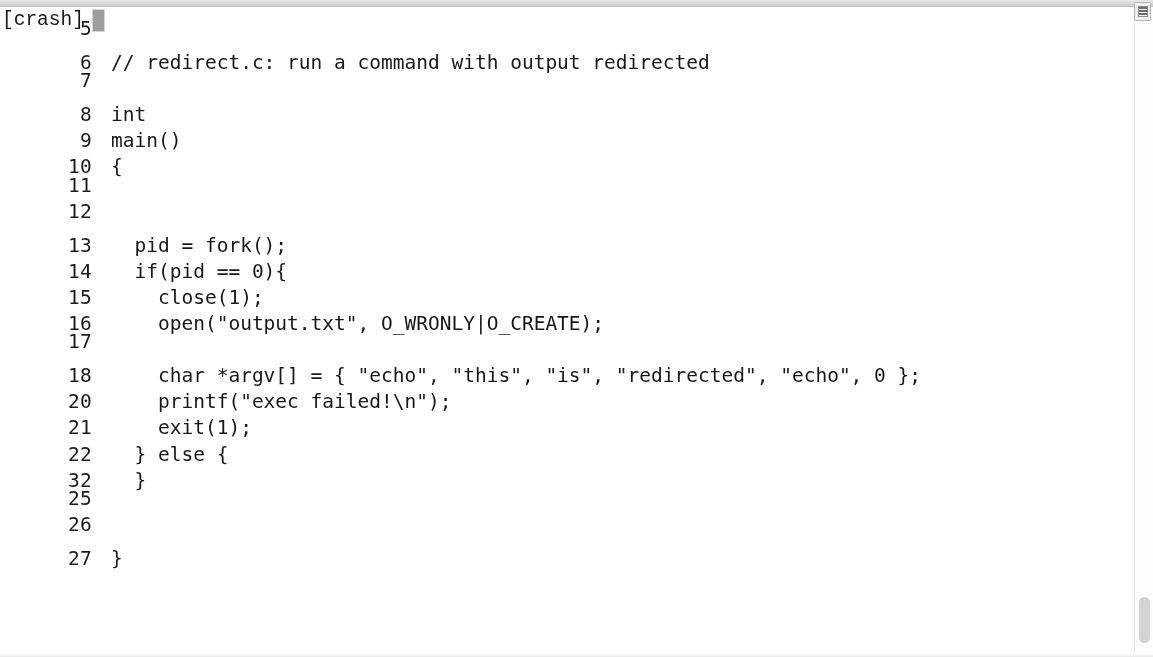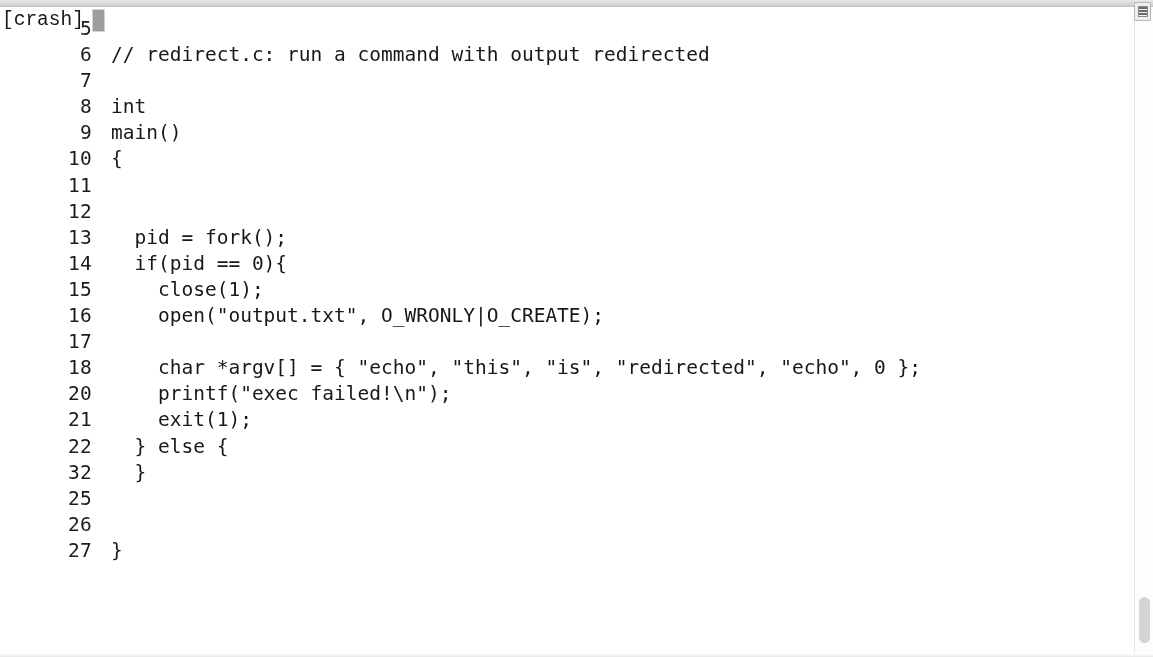--- a/index.html
+++ b/index.html
@@ -61,20 +61,21 @@
     color: #1b1b1b;
     font-weight: 500;
   }
 
   .line-text {
     padding-left: 19px;
     font-size: 19.5px;
     letter-spacing: 0.0px;
     color: #181818;
     white-space: pre;
+    margin-top: 8px;
   }
 
   
   #prompt-row {
     display: flex;
     align-items: center;
     height: 26.1px;
     line-height: 26.1px;
     white-space: pre;
     font-family: Liberation Mono, monospace;

